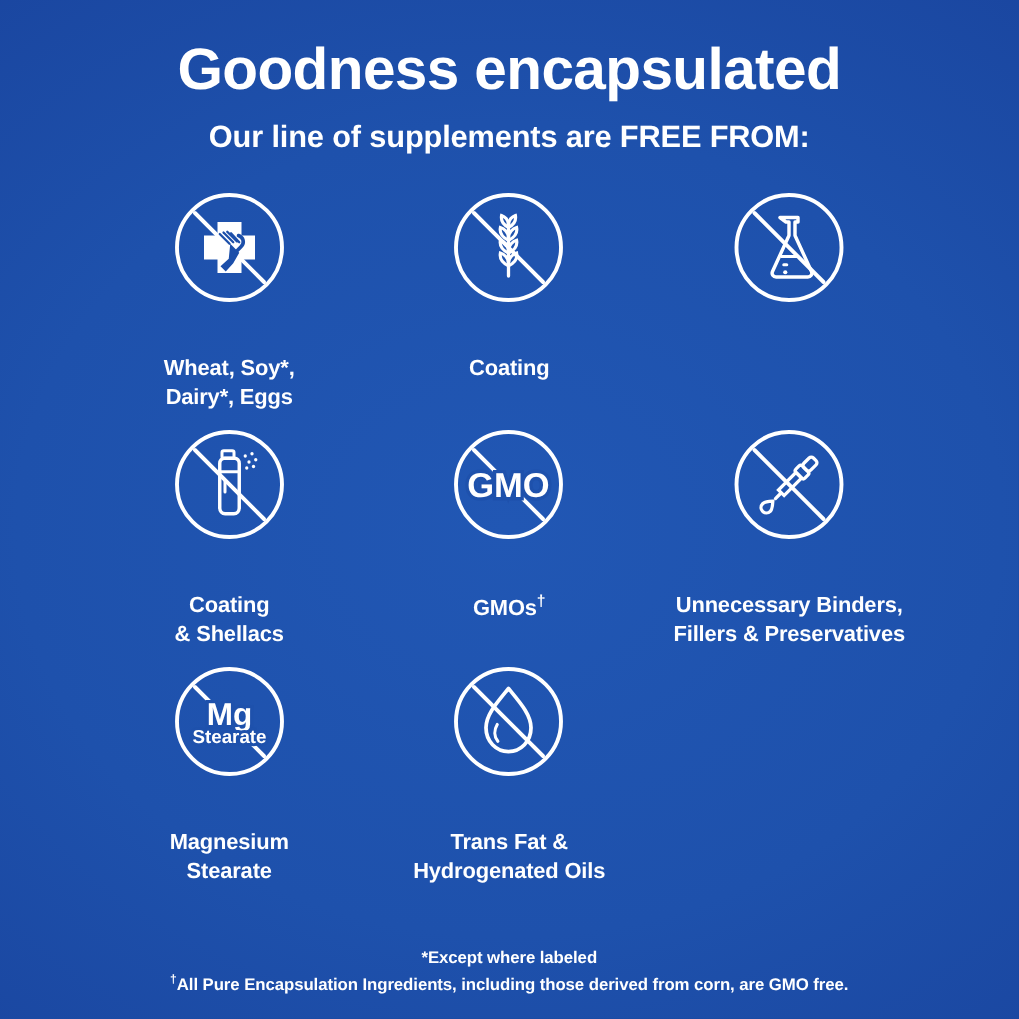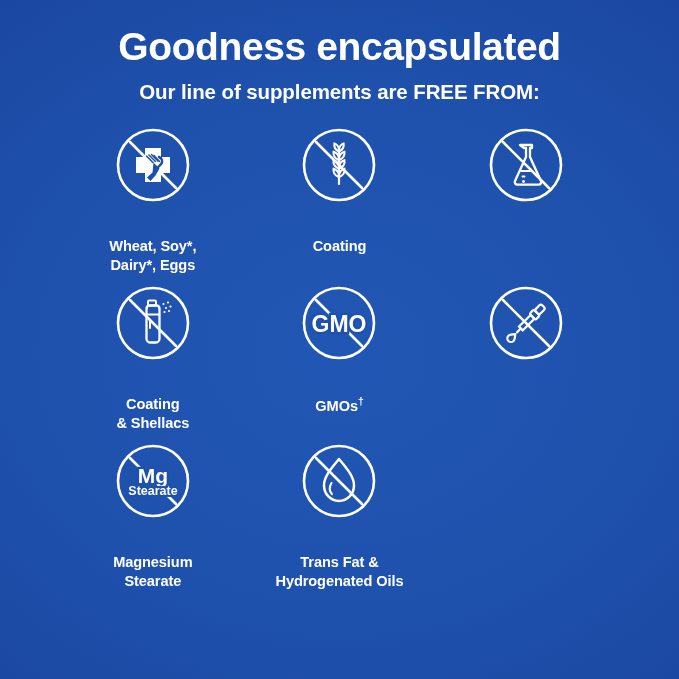--- a/index.html
+++ b/index.html
@@ -157,20 +157,22 @@
           <line x1="16" y1="16" x2="62" y2="62" stroke="#fff" stroke-width="2.6" stroke-linecap="round"></line>
           <g transform="rotate(45 39 39)">
             <rect x="36" y="15" width="6.5" height="9" rx="2" fill="none" stroke="#fff" stroke-width="2.2"></rect>
             <rect x="35" y="24" width="8.5" height="6" rx="1.5" fill="none" stroke="#fff" stroke-width="2.2"></rect>
             <path d="M36.6 30h5.3v16.5h-5.3z" fill="none" stroke="#fff" stroke-width="2.2"></path>
             <path d="M39.25 47 L39.25 52" stroke="#fff" stroke-width="2.2" stroke-linecap="round"></path>
             <path d="M39.25 54.5c-2.4 2.6-3.6 4.3-3.6 6a3.6 3.6 0 1 0 7.2 0c0-1.7-1.2-3.4-3.6-6z" fill="none" stroke="#fff" stroke-width="2.2"></path>
           </g>
         </svg>
       </div>
+      <div class="cap">Unnecessary Binders,
+Fillers &amp; Preservatives</div>
     </div>
 
     <div class="cell">
       <div class="badge">
         <svg viewBox="0 0 78 78">
           <circle cx="39" cy="39" r="35" fill="none" stroke="#fff" stroke-width="2.6"></circle>
           <line x1="16" y1="16" x2="62" y2="62" stroke="#fff" stroke-width="2.6" stroke-linecap="round"></line>
           <text x="39" y="41" text-anchor="middle" fill="#fff" font-family="Liberation Sans, sans-serif" font-size="21" font-weight="bold" stroke="#1e51ac" stroke-width="4.5" paint-order="stroke">Mg</text>
           <text x="39" y="53" text-anchor="middle" fill="#fff" font-family="Liberation Sans, sans-serif" font-size="12.5" font-weight="bold" stroke="#1e51ac" stroke-width="4" paint-order="stroke">Stearate</text>
         </svg>
@@ -187,14 +189,18 @@
           <path d="M39 17c7 8.6 15 17.2 15 26.2C54 52.2 47.3 59 39 59s-15-6.8-15-15.8c0-9 8-17.6 15-26.2z" fill="none" stroke="#fff" stroke-width="2.5" stroke-linejoin="round"></path>
           <path d="M31.5 41c-2.2 3.6-2.2 8 .4 11.2" fill="none" stroke="#fff" stroke-width="2.1" stroke-linecap="round"></path>
         </svg>
       </div>
       <div class="cap">Trans Fat &amp;
 Hydrogenated Oils</div>
     </div>
 
   </div>
 
+  <div class="footer">
+    <p class="fn"><span>*</span><span>Except where labeled</span></p>
+    <p class="fn"><sup>†</sup><span>All Pure Encapsulation Ingredients, including those derived from corn, are GMO free.</span></p>
+  </div>
 
 </div>
 
 </body></html>

